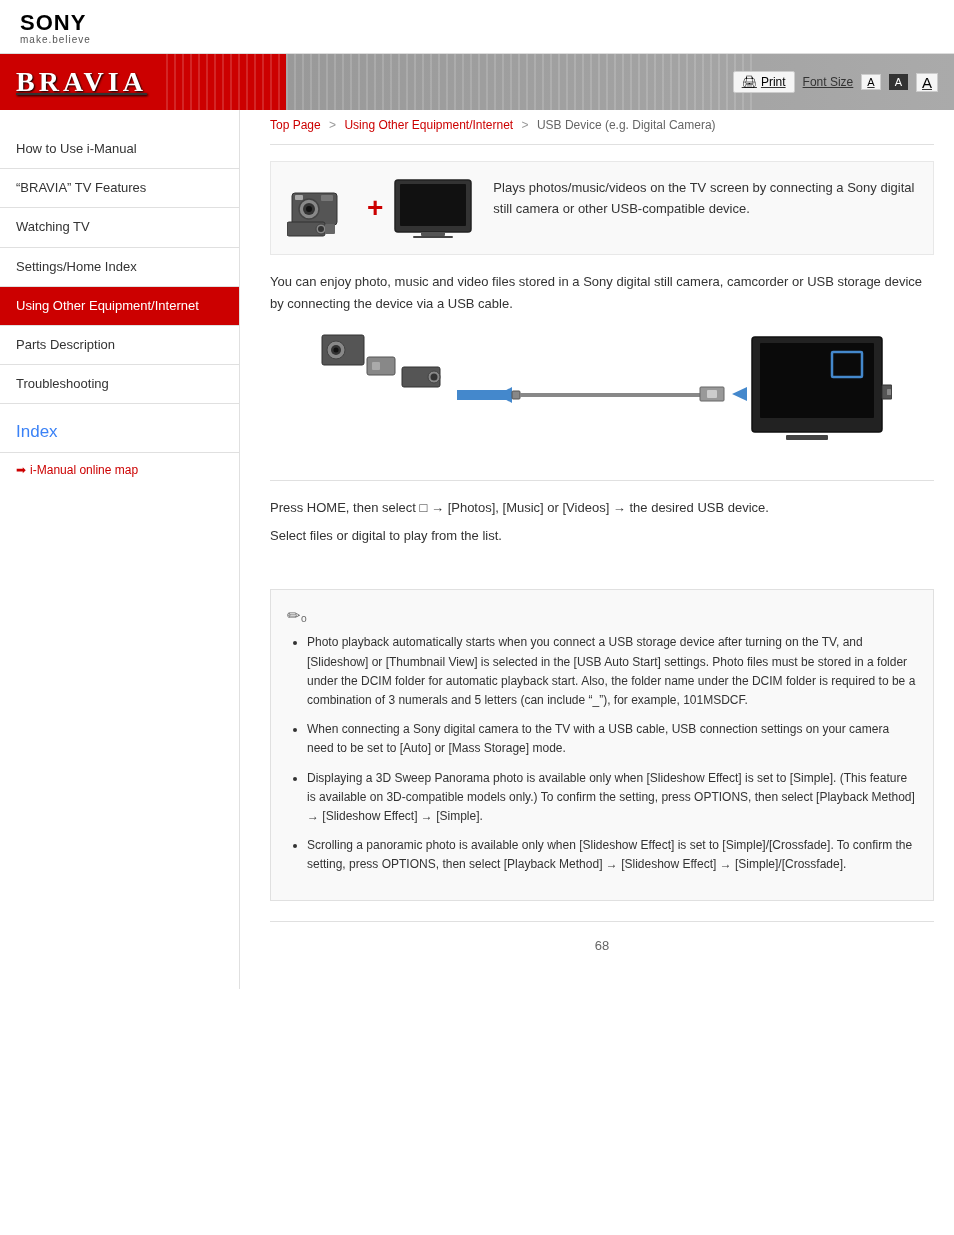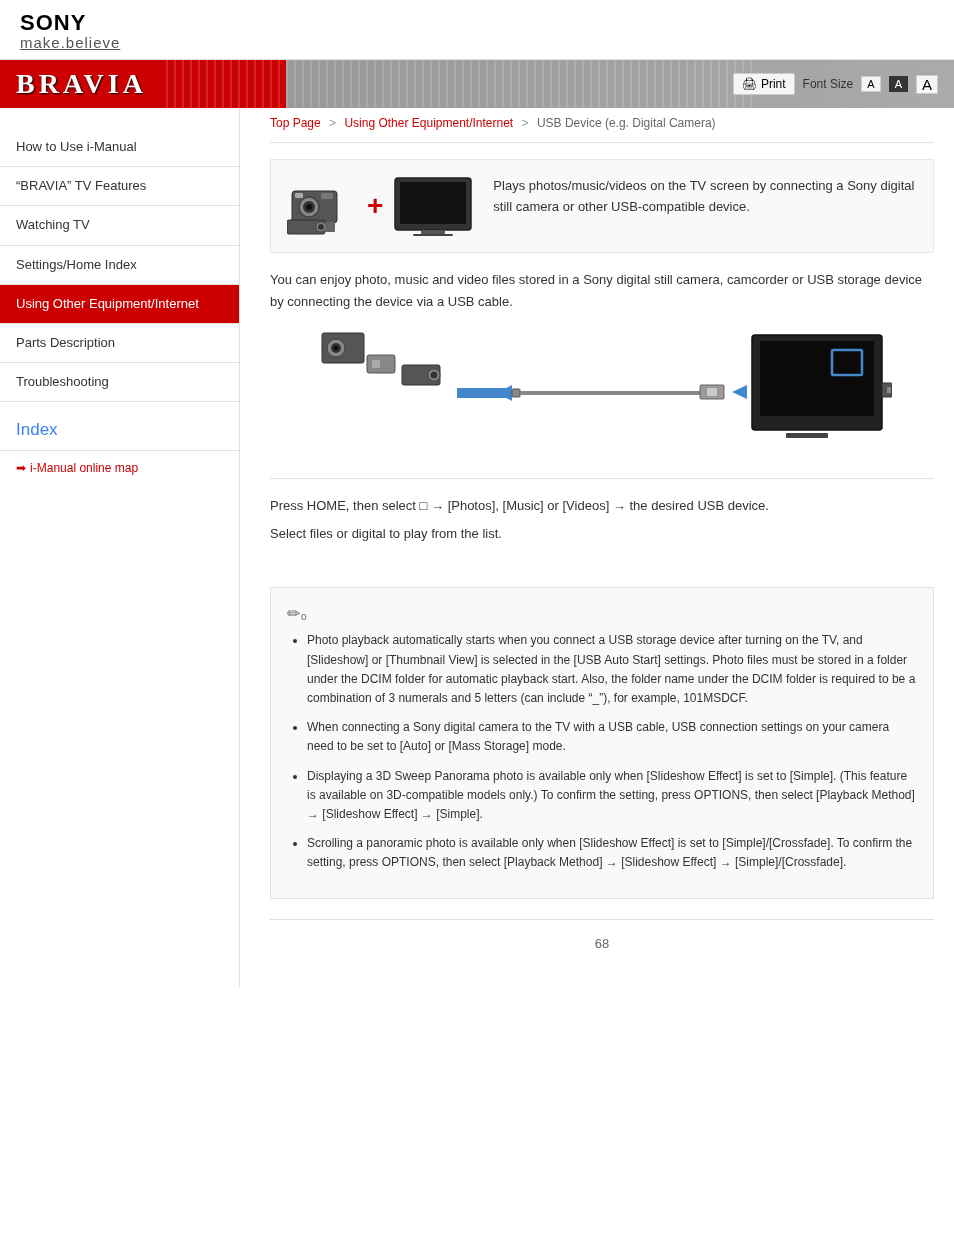--- a/index.html
+++ b/index.html
@@ -18,36 +18,36 @@
       border-bottom: 1px solid #ddd;
     }
     .sony-logo {
       font-size: 22px;
       font-weight: 900;
       letter-spacing: 1px;
       color: #000;
       line-height: 1;
     }
     .sony-tagline {
-      font-size: 15px;
+      font-size: 10px;
       color: #555;
       letter-spacing: 1px;
-      text-decoration: underline;
     }
 
     
     .bravia-banner {
       background: linear-gradient(to right, #cc0000 0%, #cc0000 30%, #999 30%, #aaa 100%);
-      height: 48px;
+      height: 56px;
       display: flex;
       align-items: center;
       justify-content: space-between;
       padding: 0 16px;
       margin: 0;
       position: relative;
+      text-decoration: underline;
     }
     .bravia-title {
       font-size: 28px;
       font-weight: 900;
       color: #fff;
       letter-spacing: 4px;
       font-family: 'Times New Roman', serif;
       text-shadow: 1px 1px 2px #000;
     }
     .bravia-banner-stripes {

